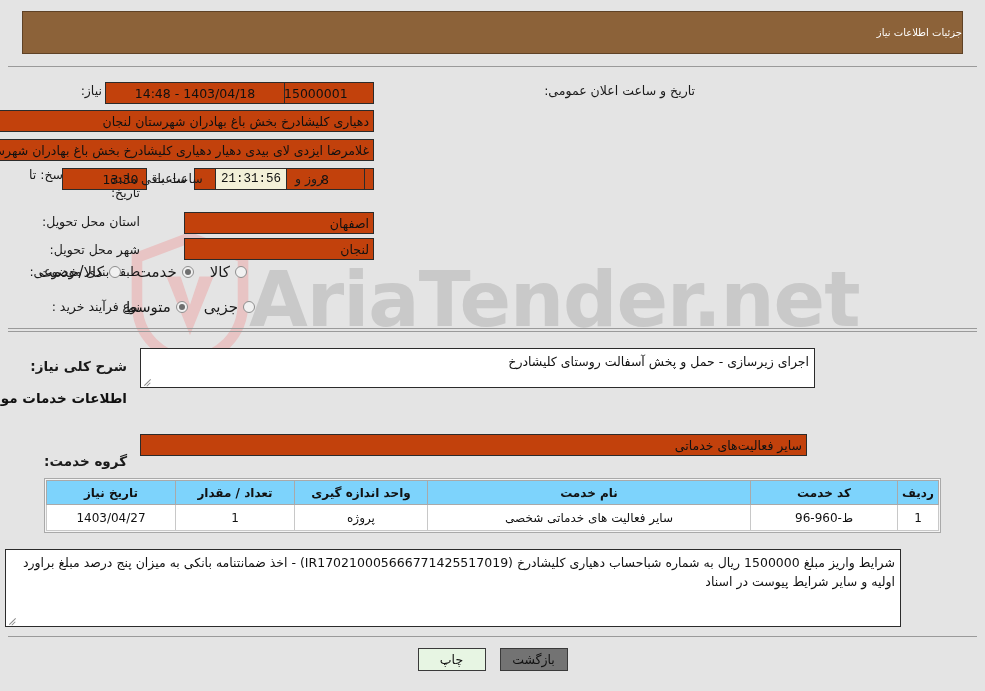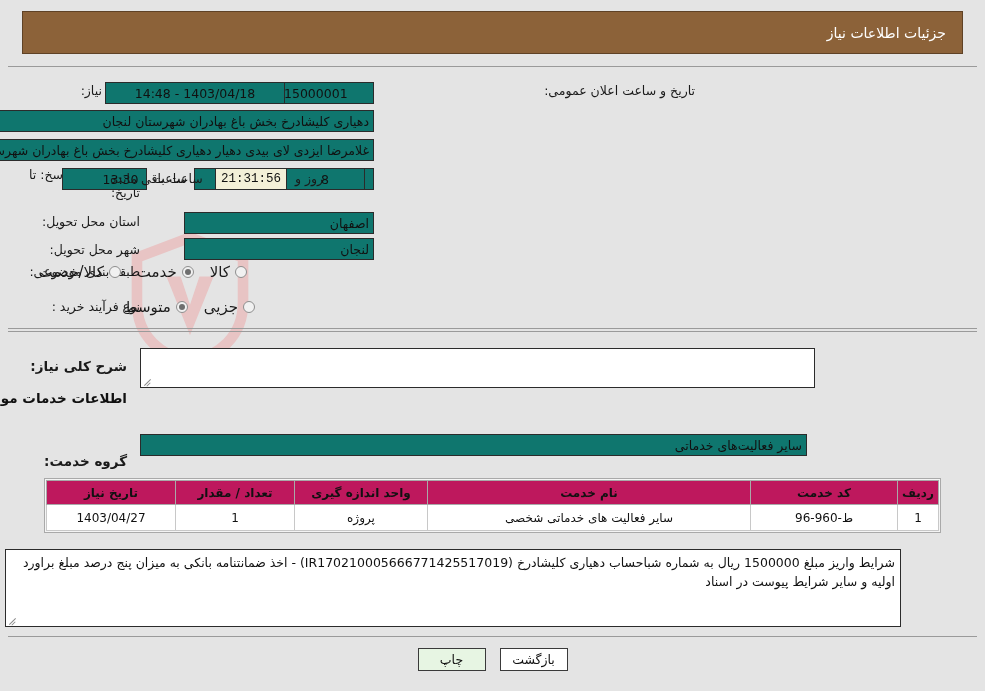--- a/index.html
+++ b/index.html
@@ -63,22 +63,22 @@
     background: #8c6239;
     border: 1px solid #5f4226;
     box-sizing: border-box;
     display: flex;
     align-items: center;
     justify-content: flex-start;
     z-index: 2;
   }
   .header-title {
     color: #ffffff;
-    font-size: 14px;
-    padding-right: 16px;
+    font-size: 10px;
+    padding-right: 0;
   }
 
   
   .panel {
     position: absolute;
     left: 8px;
     width: 969px;
     box-sizing: border-box;
     border-top: 1px solid #9a9a9a;
     border-bottom: 1px solid #9a9a9a;
@@ -96,21 +96,21 @@
     z-index: 3;
   }
   .lbl {
     font-size: 12.5px;
     color: #1a1a1a;
     text-align: right;
     white-space: nowrap;
   }
   .fld {
     border: 1px solid #2b2b2b;
-    background: #0f766e;
+    background: #c2410c;
     height: 20px;
     box-sizing: border-box;
     display: flex;
     align-items: center;
     font-size: 12.5px;
     color: #111;
     padding: 0 4px;
     overflow: hidden;
     white-space: nowrap;
   }
@@ -206,21 +206,21 @@
     box-sizing: border-box;
     padding: 1px;
     z-index: 3;
   }
   table.grid {
     width: 100%;
     border-collapse: collapse;
     font-size: 12px;
   }
   table.grid th {
-    background: #be185d;
+    background: #7dd3fc;
     border: 1px solid #a9a9a9;
     font-weight: bold;
     font-size: 12px;
     color: #111;
     height: 23px;
     text-align: center;
     padding: 0 3px;
   }
   table.grid td {
     background: #ffffff;
@@ -246,31 +246,32 @@
   .btn {
     border: 1px solid #3a3a3a;
     font-size: 12.5px;
     padding: 3px 0;
     width: 68px;
     text-align: center;
     cursor: pointer;
     box-sizing: border-box;
   }
   .btn-print  { background: #e7f5e3; color: #111; }
-  .btn-back   { background: #ffffff; color: #111; }
+  .btn-back   { background: #737373; color: #111; }
 </style>
 </head>
 <body>
 
 <div class="watermark">
   <div class="wm-inner">
     <svg class="wm-shield" viewBox="0 0 100 112">
       <path d="M50 3 L95 20 L95 58 C95 88 74 103 50 109 C26 103 5 88 5 58 L5 20 Z" fill="none" stroke="#e8c4c4" stroke-width="9"></path>
       <path d="M30 36 L50 86 L70 36 L58 36 L50 60 L42 36 Z" fill="#e8c4c4"></path>
     </svg>
+    <span class="wm-text">AriaTender.net</span>
   </div>
 </div>
 
 <div class="header-bar">
   <span class="header-title">جزئیات اطلاعات نیاز</span>
 </div>
 
 <div class="panel" id="panel-top"></div>
 
 <div class="frow" style="right:845px; top:83px;">
@@ -331,20 +332,21 @@
   <span class="radio"></span>
   <span class="radio-lbl">جزیی</span>
   <span class="radio on"></span>
   <span class="radio-lbl">متوسط</span>
 </div>
 
 <div class="panel" id="panel-body"></div>
 
 <span class="bold-lbl" style="position:absolute; right:858px; top:358px; z-index:3;">شرح کلی نیاز:</span>
 <div class="ta" style="position:absolute; right:170px; left:170px; top:348px; width:675px; height:40px; z-index:3;">
+  <span>اجرای زیرسازی - حمل و پخش آسفالت روستای کلیشادرخ</span>
   <span class="grip"></span>
 </div>
 
 <div class="section-h" style="right:858px; top:390px;">اطلاعات خدمات مورد نیاز</div>
 
 <span class="bold-lbl" style="position:absolute; right:858px; top:437px; z-index:3;margin-top:16px;">گروه خدمت:</span>
 <div class="fld right" style="position:absolute; right:178px; top:434px; width:667px; height:22px; z-index:3;">سایر فعالیت‌های خدماتی</div>
 
 <div class="tbl-wrap">
   <table class="grid">

